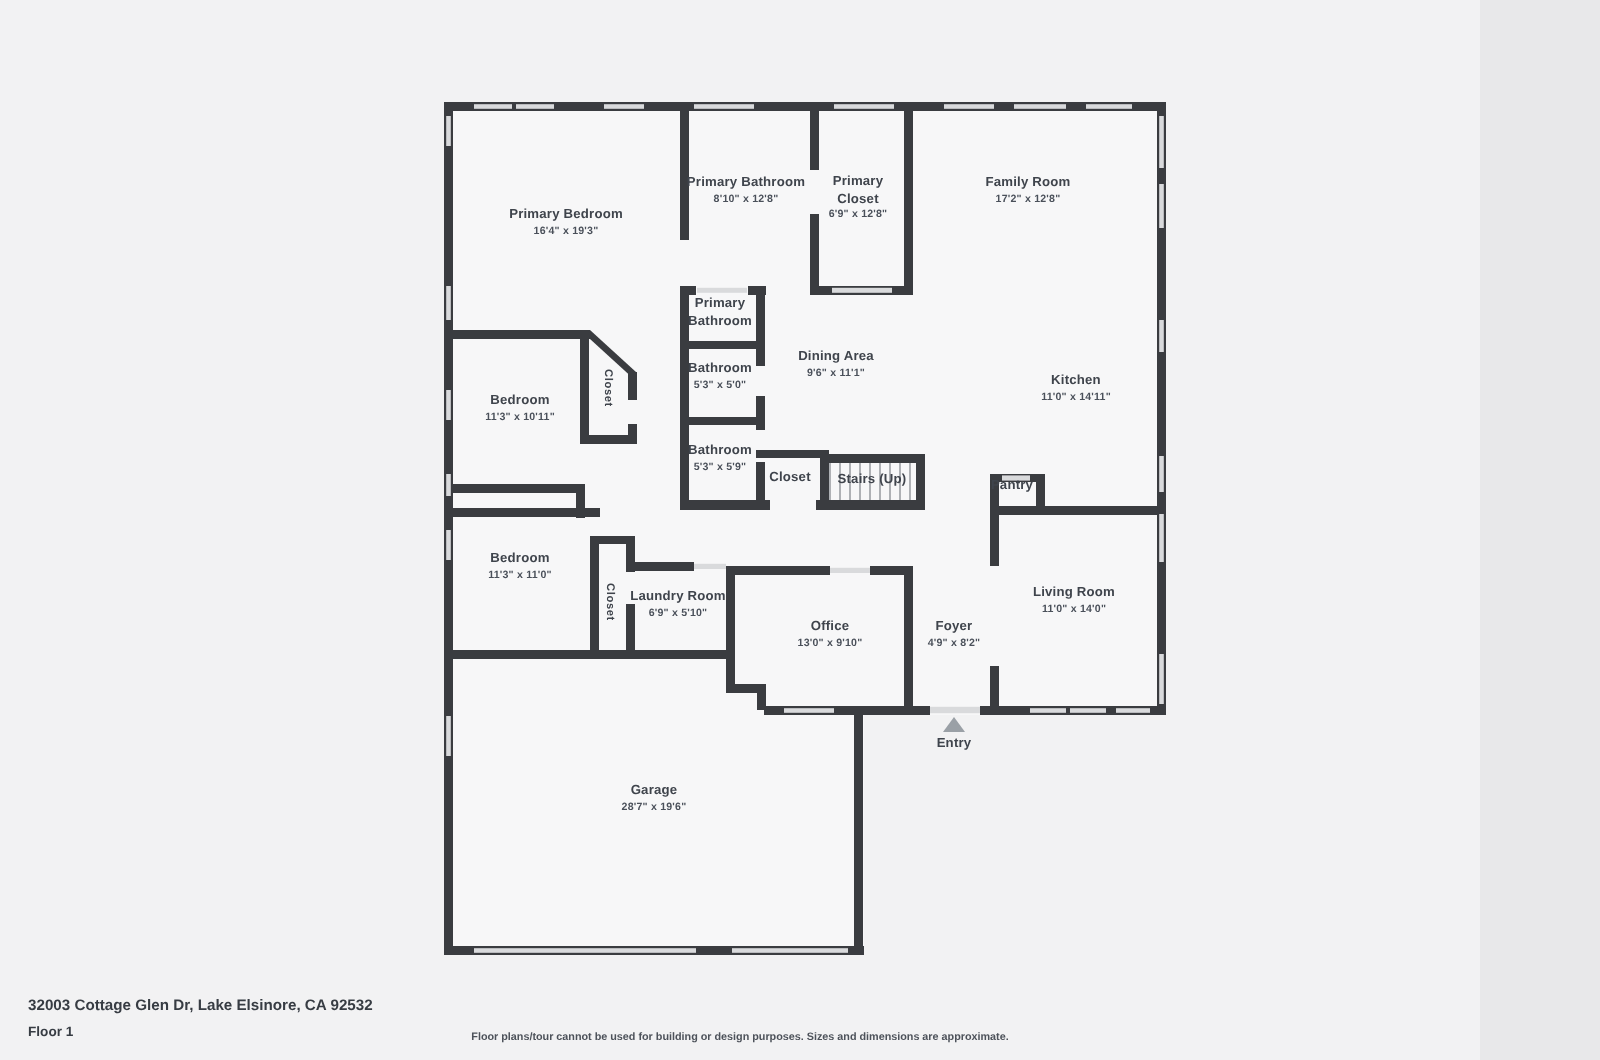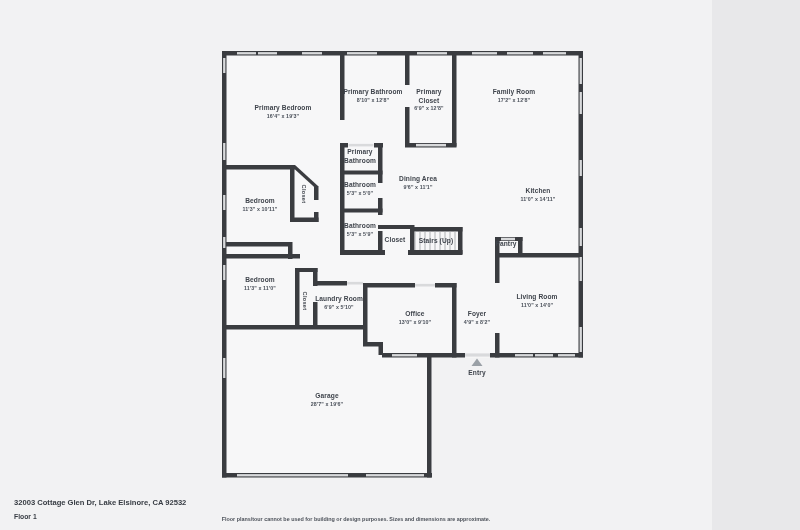--- a/index.html
+++ b/index.html
@@ -1,21 +1,21 @@
 <!DOCTYPE html>
 <html style="--wall: #3a3c40; --window: #d9dadc; --floor: #f7f7f8; --page-bg: #f2f2f3; --text: #3f444c; --entry: #9aa0a6;"><head>
 <meta charset="utf-8">
 <style>
   :root{
     --wall:#3a3c40; --window:#d9dadc; --floor:#f7f7f8; --page-bg:#f2f2f3;
     --text:#3f444c; --entry:#9aa0a6;
   }
   html,body{margin:0;padding:0;}
   body{background:#e8e8ea;font-family:"Liberation Sans","DejaVu Sans",sans-serif;}
-  .page{position:relative;width:712px;height:530px;background:var(--page-bg);overflow:hidden;}
+  .page{position:relative;width:712px;height:530px;background:var(--page-bg);overflow:hidden;padding-left:28px;}
   .plan-svg{position:absolute;left:0;top:0;}
   .floor{fill:var(--floor);}
   .wall{fill:var(--wall);}
   .win{fill:var(--window);}
   .tread{stroke:#a6a9ad;stroke-width:0.9;}
   .room-label{position:absolute;transform:translate(-50%,-50%);text-align:center;color:var(--text);pointer-events:none;}
   .room-name{font-size:6.6px;font-weight:bold;line-height:1.3;letter-spacing:.1px;}
   .room-dims{font-size:5.3px;font-weight:bold;color:#4a505a;line-height:1.4;letter-spacing:.1px;}
   .room-label.vertical .room-name{writing-mode:vertical-rl;font-size:5.6px;letter-spacing:.3px;}
   .footer-address{position:absolute;left:14px;top:498px;font-size:7.6px;font-weight:bold;color:#373c43;}

